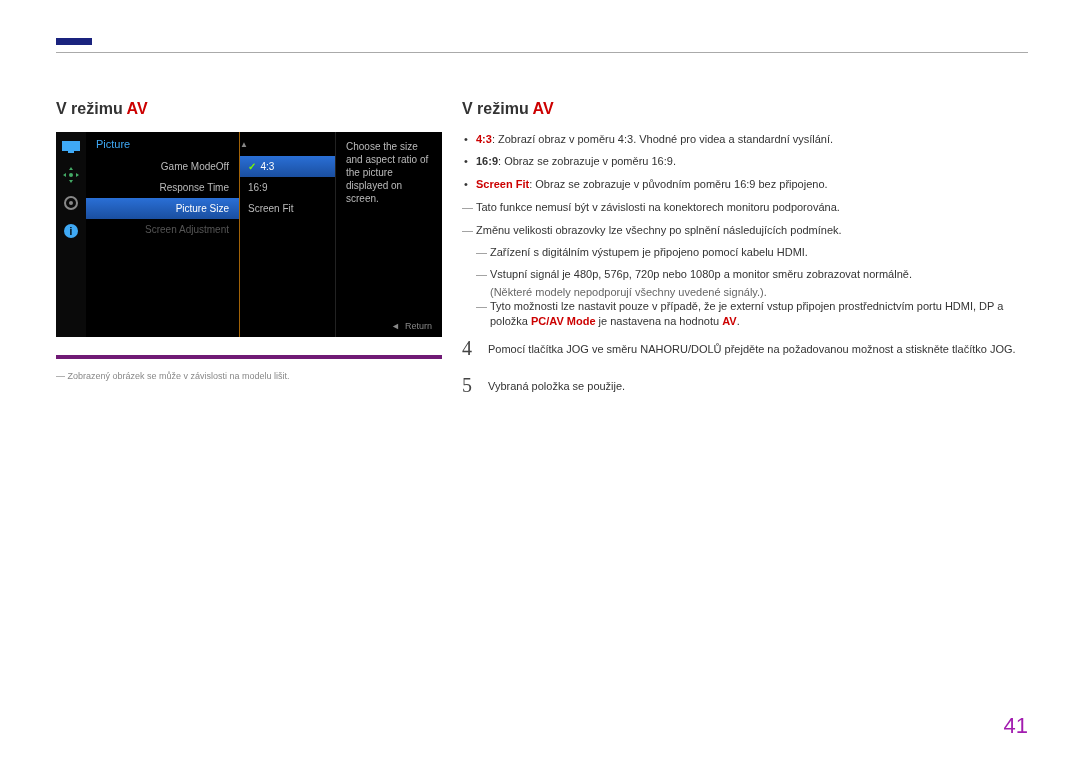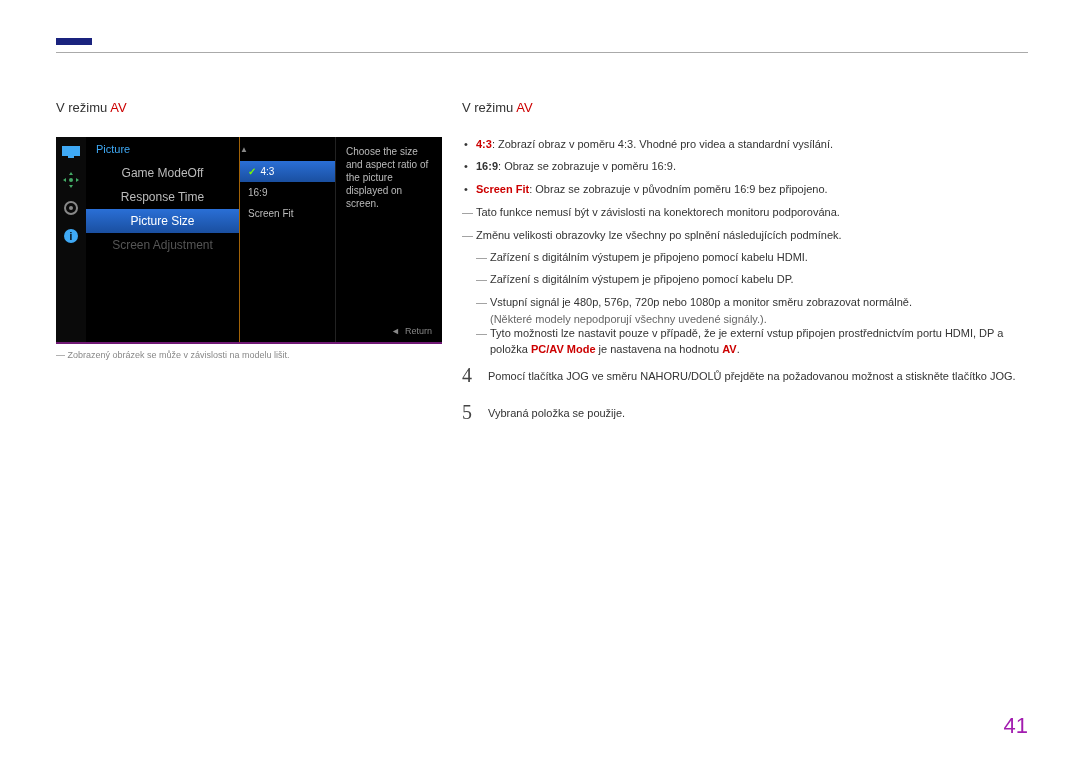--- a/index.html
+++ b/index.html
@@ -2,39 +2,39 @@
 <html><head>
 <meta charset="utf-8">
 <style>
 *{margin:0;padding:0;box-sizing:border-box}
 body{font-family:Arial,Helvetica,sans-serif;font-size:11px;color:#333;background:#fff;width:1080px;height:763px;position:relative}
 .topbar{position:absolute;top:38px;left:56px;width:36px;height:7px;background:#1a237e}
 .topline{position:absolute;top:52px;left:56px;right:52px;height:1px;background:#aaa}
 .page{position:absolute;top:100px;left:56px;right:52px;display:flex;gap:20px}
 .colL{width:386px}
 .colR{flex:1}
-.hdg{font-weight:normal;font-size:13px;margin-bottom:22px}
+.hdg{font-weight:bold;font-size:16px;margin-bottom:14px}
 .av{color:#c00}
 .osd{width:386px;height:205px;background:#000;color:#ccc;font-size:11px;position:relative}
 .osd-tabs{position:absolute;left:0;top:0;bottom:0;width:30px;background:#0a0a0a;display:flex;flex-direction:column;align-items:center;padding-top:8px;gap:14px}
 .osd-ico{width:18px;height:14px;display:flex;align-items:center;justify-content:center}
 .osd-body{position:absolute;left:30px;top:0;right:0;bottom:0;display:flex}
 .osd-menu{width:154px;border-right:1px solid #a16207}
 .osd-title{color:#3fa9f5;padding:6px 10px;font-size:11px}
-.osd-row{display:flex;justify-content:center;padding:5px 10px;color:#bbb;font-size:12px}
+.osd-row{display:flex;justify-content:flex-end;padding:5px 10px;color:#bbb;font-size:10px}
 .osd-row.sel{background:linear-gradient(#2a6fd6,#1a4fa0);color:#fff}
 .osd-row.dis{color:#555}
 .osd-sub{width:96px;border-right:1px solid #222;padding-top:24px}
 .osd-opt{padding:5px 8px;font-size:10px;color:#bbb;display:flex;align-items:center;gap:4px}
 .osd-opt.sel{background:linear-gradient(#2a6fd6,#1a4fa0);color:#fff}
 .chk{color:#7cfc00;font-weight:bold}
 .osd-desc{flex:1;padding:8px 10px 0 10px;font-size:10px;color:#bbb;line-height:1.3}
 .osd-ft{position:absolute;bottom:6px;right:10px;font-size:9px;color:#888}
 .osd-up{position:absolute;top:8px;left:184px;color:#888;font-size:8px}
-.note{color:#888;font-size:9px;border-top:2px solid #701a75;padding-top:6px}
+.note{color:#888;font-size:9px;margin-top:18px;border-top:4px solid #701a75;padding-top:12px}
 .note::before{content:"― "}
 ul.b{list-style:none;margin-bottom:8px}
 ul.b>li{position:relative;padding-left:14px;margin-bottom:7px;line-height:1.4}
 ul.b>li::before{content:"•";position:absolute;left:2px}
 .dash{position:relative;padding-left:14px;margin-bottom:7px;line-height:1.4}
 .dash::before{content:"―";position:absolute;left:0;color:#888}
 .dash2{position:relative;padding-left:28px;margin-bottom:7px;line-height:1.4}
 .dash2::before{content:"―";position:absolute;left:14px;color:#888}
 .sub{padding-left:28px;color:#666;margin-top:-4px;margin-bottom:1px}
 .step{display:flex;gap:12px;margin-bottom:14px;align-items:flex-start}
@@ -124,21 +124,20 @@
 
     <ul class="b">
       <li><span class="b1">4:3</span><span>: Zobrazí obraz v poměru 4:3. Vhodné pro videa a standardní vysílání.</span></li>
       <li><span class="b2">16:9</span><span>: Obraz se zobrazuje v poměru 16:9.</span></li>
       <li><span class="b1">Screen Fit</span><span>: Obraz se zobrazuje v původním poměru 16:9 bez připojeno.</span></li>
     </ul>
 
     <div class="dash">Tato funkce nemusí být v závislosti na konektorech monitoru podporována.</div>
     <div class="dash">Změnu velikosti obrazovky lze všechny po splnění následujících podmínek.</div>
     <div class="dash2">Zařízení s digitálním výstupem je připojeno pomocí kabelu HDMI.</div>
-    <div class="dash2">Zařízení s digitálním výstupem je připojeno pomocí kabelu DP.</div>
     <div class="dash2">Vstupní signál je 480p, 576p, 720p nebo 1080p a monitor směru zobrazovat normálně.</div>
     <div class="sub">(Některé modely nepodporují všechny uvedené signály.).</div>
     <div class="dash2"><span>Tyto možnosti lze nastavit pouze v případě, že je externí vstup připojen prostřednictvím portu HDMI, DP a položka </span><span class="b1">PC/AV Mode</span><span> je nastavena na hodnotu </span><span class="b1">AV</span><span>.</span></div>
 
     <div class="step">
       <div class="stepn">4</div>
       <div class="stept">Pomocí tlačítka JOG ve směru NAHORU/DOLŮ přejděte na požadovanou možnost a stiskněte tlačítko JOG.</div>
     </div>
     <div class="step">
       <div class="stepn">5</div>

